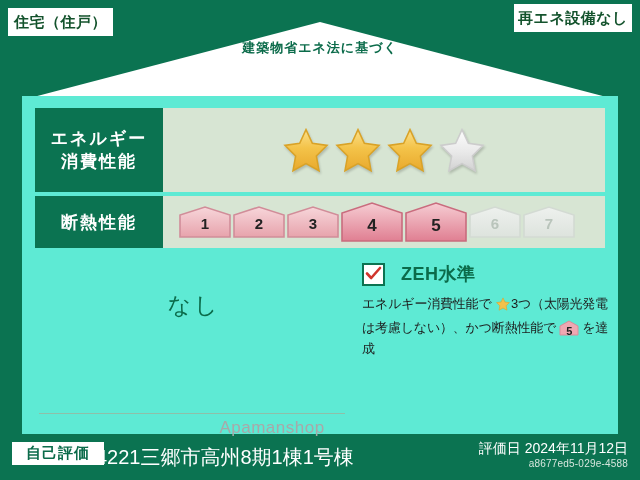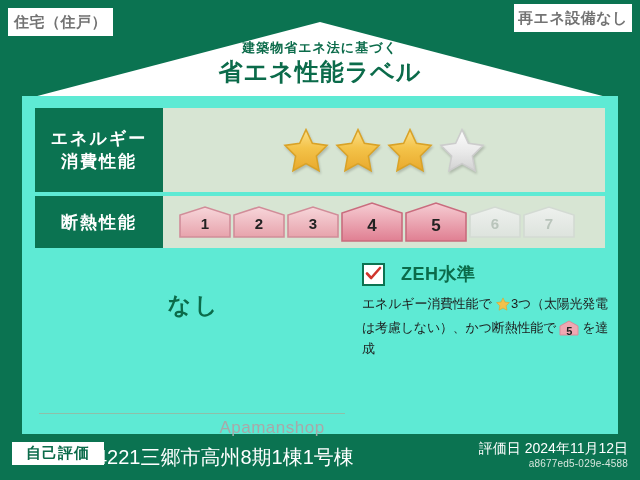--- a/index.html
+++ b/index.html
@@ -23,21 +23,21 @@
     position:absolute;
     left:22px; top:22px; width:596px; height:78px;
     background:#ffffff;
     clip-path:polygon(0% 100%, 50% 0%, 100% 100%);
   }
 
   
   .top-badge{
     position:absolute;
     background:#ffffff;
-    color:#737373;
+    color:#14532d;
     font-weight:bold;
     font-size:15px;
     letter-spacing:0.5px;
     display:flex;align-items:center;justify-content:center;
   }
   #badge-left{left:8px;top:8px;width:105px;height:28px;}
   #badge-right{right:8px;top:4px;width:118px;height:28px;}
 
   
   #title-block{
@@ -126,21 +126,21 @@
   }
   #cost-head .rule{
     flex:1;height:1px;background:#0b6b4a;
   }
   #cost-title{
     color:#0b6b4a;font-weight:bold;font-size:15px;
     letter-spacing:1px;padding:0 10px;white-space:nowrap;
   }
   #cost-value{
     margin-top:34px;text-align:center;
-    color:#0b6b4a;font-weight:bold;font-size:23px;letter-spacing:3px;
+    color:#0b6b4a;font-weight:normal;font-size:23px;letter-spacing:3px;
   }
   #cost-rule-bottom{
     position:absolute;left:4px;bottom:12px;width:306px;height:1px;
     background:#8fbfa8;
   }
 
   
   #zeh-col{
     position:absolute;left:340px;top:6px;width:248px;
   }
@@ -209,21 +209,20 @@
 
 <div id="board">
 
   <div class="roof"></div>
 
   <div class="top-badge" id="badge-left">住宅（住戸）</div>
   <div class="top-badge" id="badge-right">再エネ設備なし</div>
 
   <div id="title-block">
     <div id="subtitle">建築物省エネ法に基づく</div>
-    <div id="maintitle">省エネ性能ラベル</div>
   </div>
 
   <div id="card">
 
     <div class="perf-row" id="row-energy">
       <div class="perf-label">
         <span>エネルギー</span>
         <span>消費性能</span>
       </div>
       <div class="perf-value" id="stars-area">

